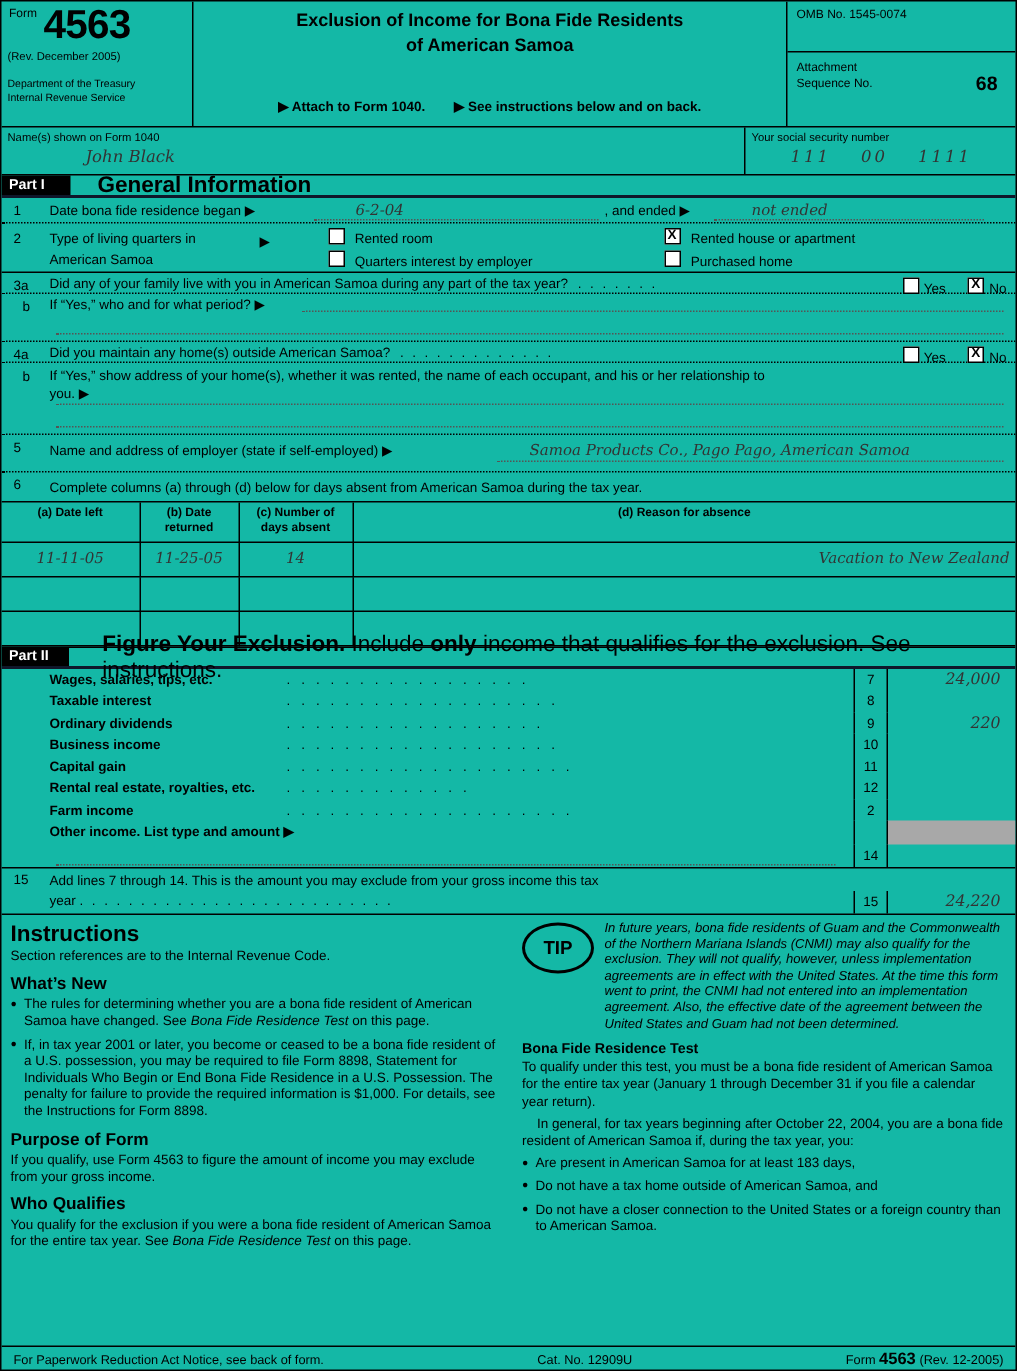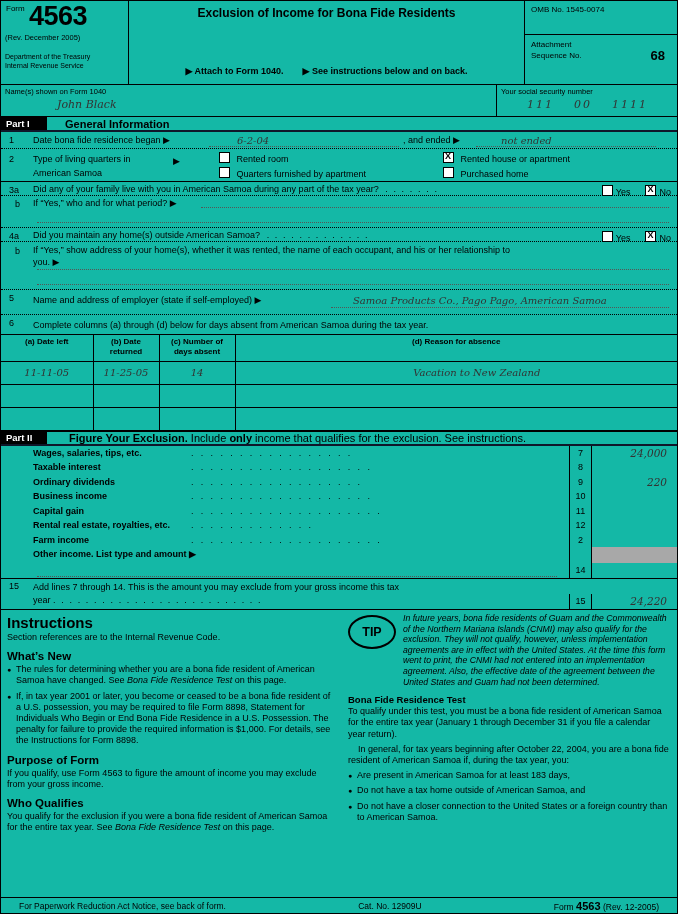--- a/index.html
+++ b/index.html
@@ -169,21 +169,21 @@
     font-size: 9.5px;
     padding: 1px 6px 1px 5px;
     height: 100%;
     box-sizing: border-box;
     display: flex;
     align-items: center;
     width: 46px;
   }
   .part-title {
     font-weight: bold;
-    font-size: 11px;
+    font-size: 15px;
     padding-left: 18px;
   }
   .part-title-2 { padding-left: 22px; font-weight: normal; }
   .part-title-2 b { font-weight: bold; }
 
   
   .row {
     position: relative;
     border-bottom: 1px dotted #000;
     box-sizing: border-box;
@@ -281,21 +281,21 @@
     height: 26px;
     box-sizing: border-box;
   }
   table.absence td {
     border: 1px solid #000;
     height: 20px;
     font-size: 10px;
     text-align: center;
     padding: 1px 4px;
   }
-  table.absence td.reason { text-align: center; padding-left: 45px; }
+  table.absence td.reason { text-align: right; padding-left: 45px; }
   table.absence th:first-child, table.absence td:first-child { border-left: none; }
   table.absence th:last-child, table.absence td:last-child { border-right: none; }
 
   
   .p2row {
     position: relative;
     height: 14.5px;
     font-size: 9px;
     padding-left: 32px;
     box-sizing: border-box;
@@ -402,21 +402,21 @@
   .footer {
     position: absolute;
     left: 0;
     right: 0;
     bottom: 0;
     height: 16px;
     border-top: 1.5px solid #000;
     display: flex;
     align-items: center;
     font-size: 8.5px;
-    padding: 0 18px;
+    padding: 0 8px;
     box-sizing: border-box;
   }
   .footer .f1 { flex: 0 0 auto; }
   .footer .f2 { flex: 1; text-align: center; }
   .footer .f3 { flex: 0 0 auto; }
   .footer .fbig { font-size: 11px; font-weight: bold; }
 </style>
 </head>
 <body>
 
@@ -424,20 +424,21 @@
 
   <div class="header">
     <div class="hdr-left">
       <span class="form-word">Form</span>
       <span class="form-num">4563</span>
       <span class="rev-date">(Rev. December 2005)</span>
       <span class="dept">Department of the Treasury<br>Internal Revenue Service</span>
     </div>
     <div class="hdr-mid">
       <div class="title1">Exclusion of Income for Bona Fide Residents</div>
+      <div class="title1">of American Samoa</div>
       <div class="attach-line">
         <span>▶  Attach to Form 1040.</span>
         <span class="sep"></span>
         <span>▶  See instructions below and on back.</span>
       </div>
     </div>
     <div class="hdr-right">
       <div class="omb">OMB No. 1545-0074</div>
       <div class="attach-seq">
         <span>Attachment</span><br>
@@ -480,21 +481,21 @@
     <span>Type of living quarters in</span><br>
     <span>American Samoa</span>
     <span class="tri">▶</span>
 
     <span class="col-a">
       <span class="cbx"></span>
       <span style="margin-left:4px">Rented room</span>
     </span>
     <span class="col-b">
       <span class="cbx"></span>
-      <span style="margin-left:4px">Quarters furnished by apartment</span>
+      <span style="margin-left:4px">Quarters interest by employer</span>
     </span>
     <span class="col-c">
       <span class="cbx checked"></span>
       <span style="margin-left:4px">Rented house or apartment</span>
     </span>
     <span class="col-d">
       <span class="cbx"></span>
       <span style="margin-left:4px">Purchased home</span>
     </span>
   </div>

